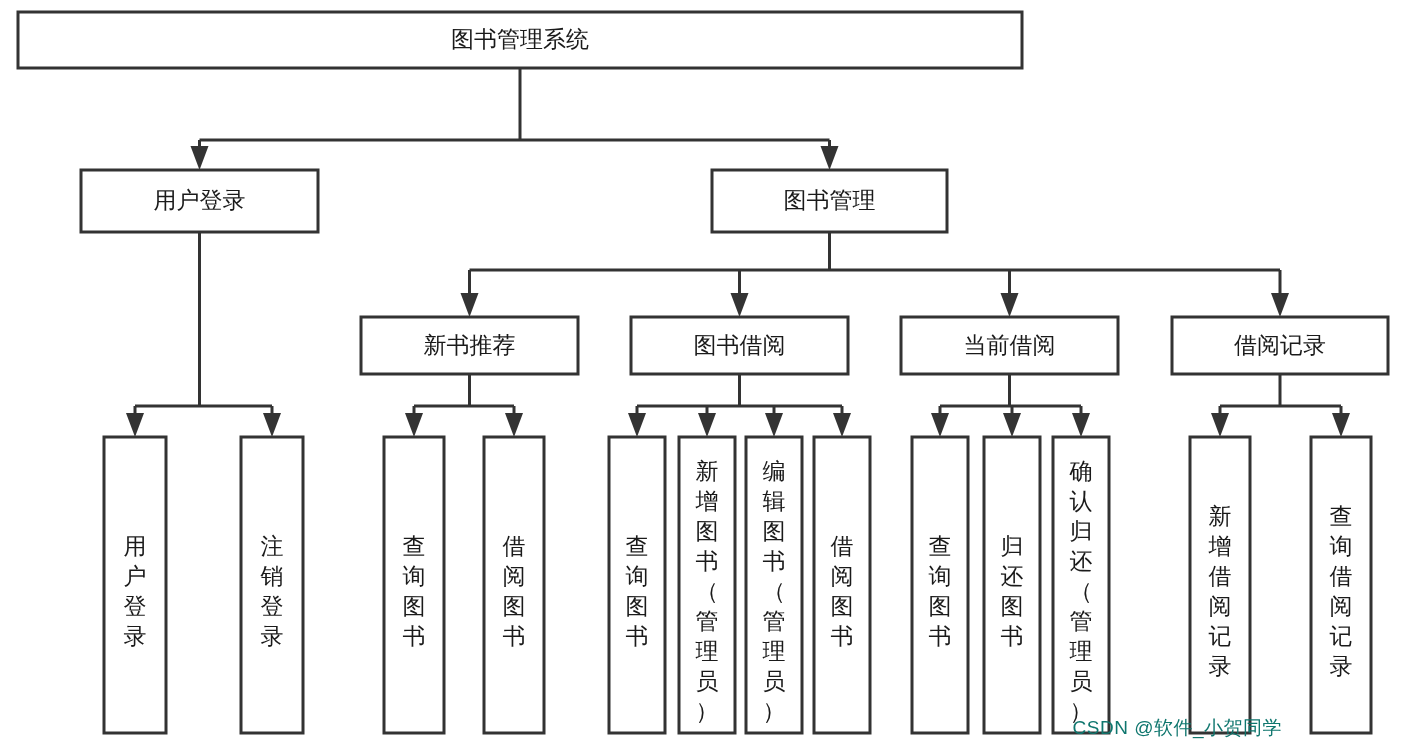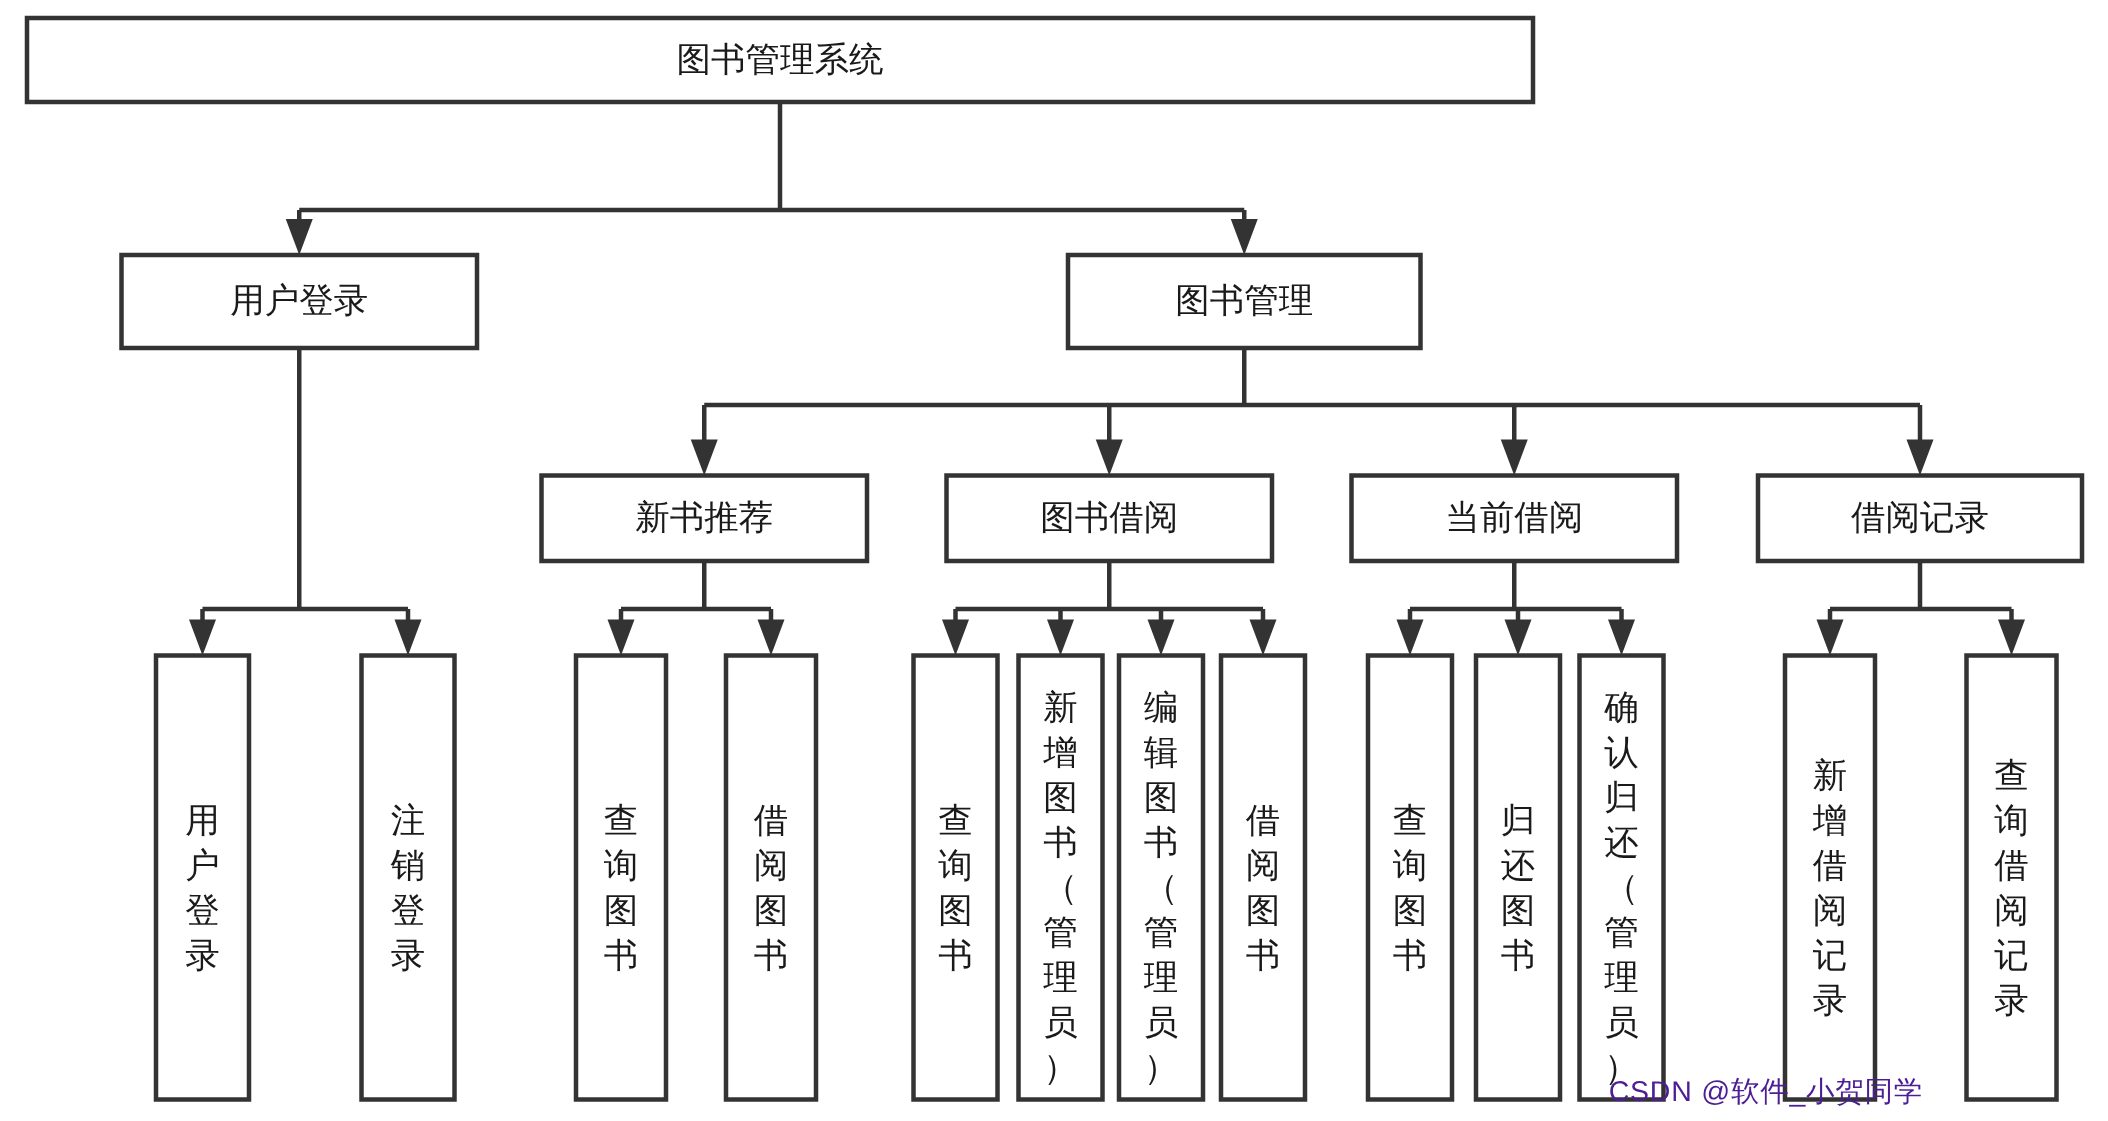--- a/index.html
+++ b/index.html
@@ -46,21 +46,21 @@
   .arrow-head {
     fill: #333333;
     stroke: none;
   }
   .watermark {
     position: absolute;
     right: 8px;
     bottom: 6px;
     font-family: "Liberation Sans", "DejaVu Sans", sans-serif;
     font-size: 19px;
-    color: #4c1d95;
+    color: #0f766e;
     letter-spacing: 0.5px;
     white-space: nowrap;
     pointer-events: none;
   }
 </style>
 </head>
 <body>
 
 <div id="diagram-root">
   <svg id="tree-svg" viewBox="0 0 1405 747" xmlns="http://www.w3.org/2000/svg">

